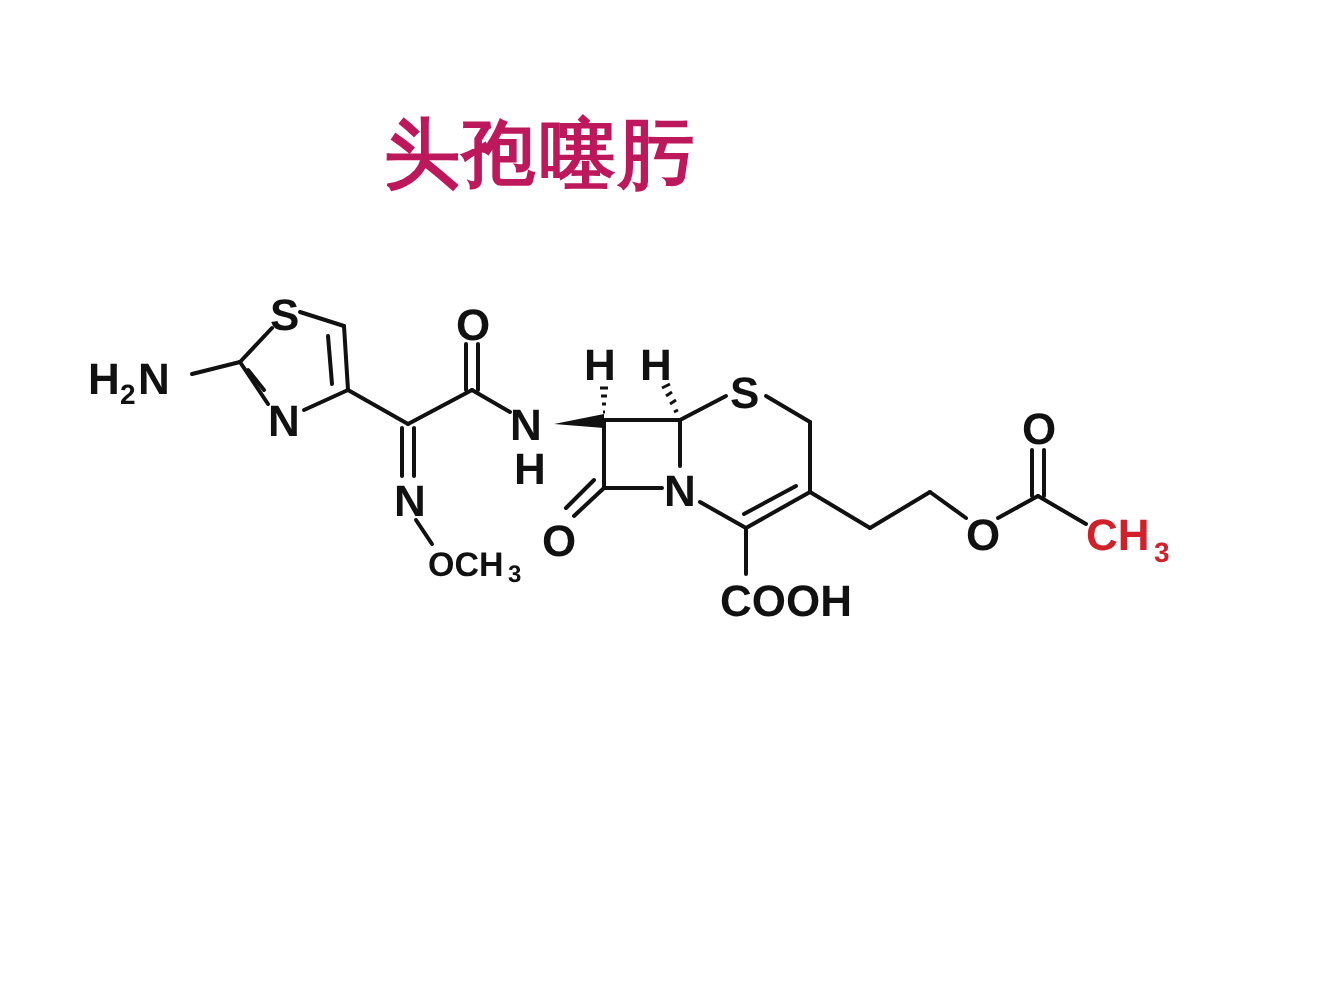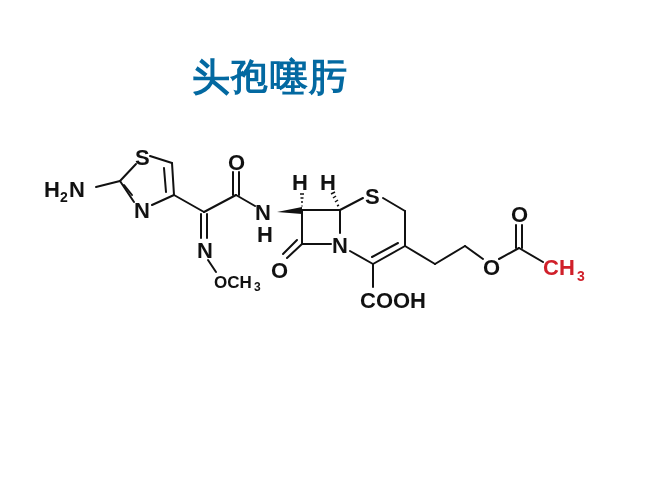--- a/index.html
+++ b/index.html
@@ -1,19 +1,19 @@
 <!DOCTYPE html>
 <html><head>
 <meta charset="utf-8">
 <style>
   html, body { margin: 0; padding: 0; background: #ffffff; }
   body { width: 667px; height: 500px; position: relative; overflow: hidden;
          font-family: "Liberation Sans", "DejaVu Sans", sans-serif; }
   .title { position: absolute; left: 0; top: 52px; width: 540px; text-align: center;
-           font-family: "DejaVu Serif", "Liberation Serif", serif; font-size: 38px; font-weight: bold; color: #0369a1; letter-spacing: 1px; }
+           font-family: "DejaVu Serif", "Liberation Serif", serif; font-size: 38px; font-weight: bold; color: #be185d; letter-spacing: 1px; }
   svg { position: absolute; left: 0; top: 0; }
   .atom { font-family: "Liberation Sans", "DejaVu Sans", sans-serif; font-weight: bold; font-size: 22px; fill: #111; }
   .atom-red { fill: #d0202a; }
   .sub { font-size: 14px; }
   .bond { stroke: #111; stroke-width: 2; fill: none; stroke-linecap: round; }
 </style>
 </head>
 <body>
 
 <div class="title">头孢噻肟</div>

